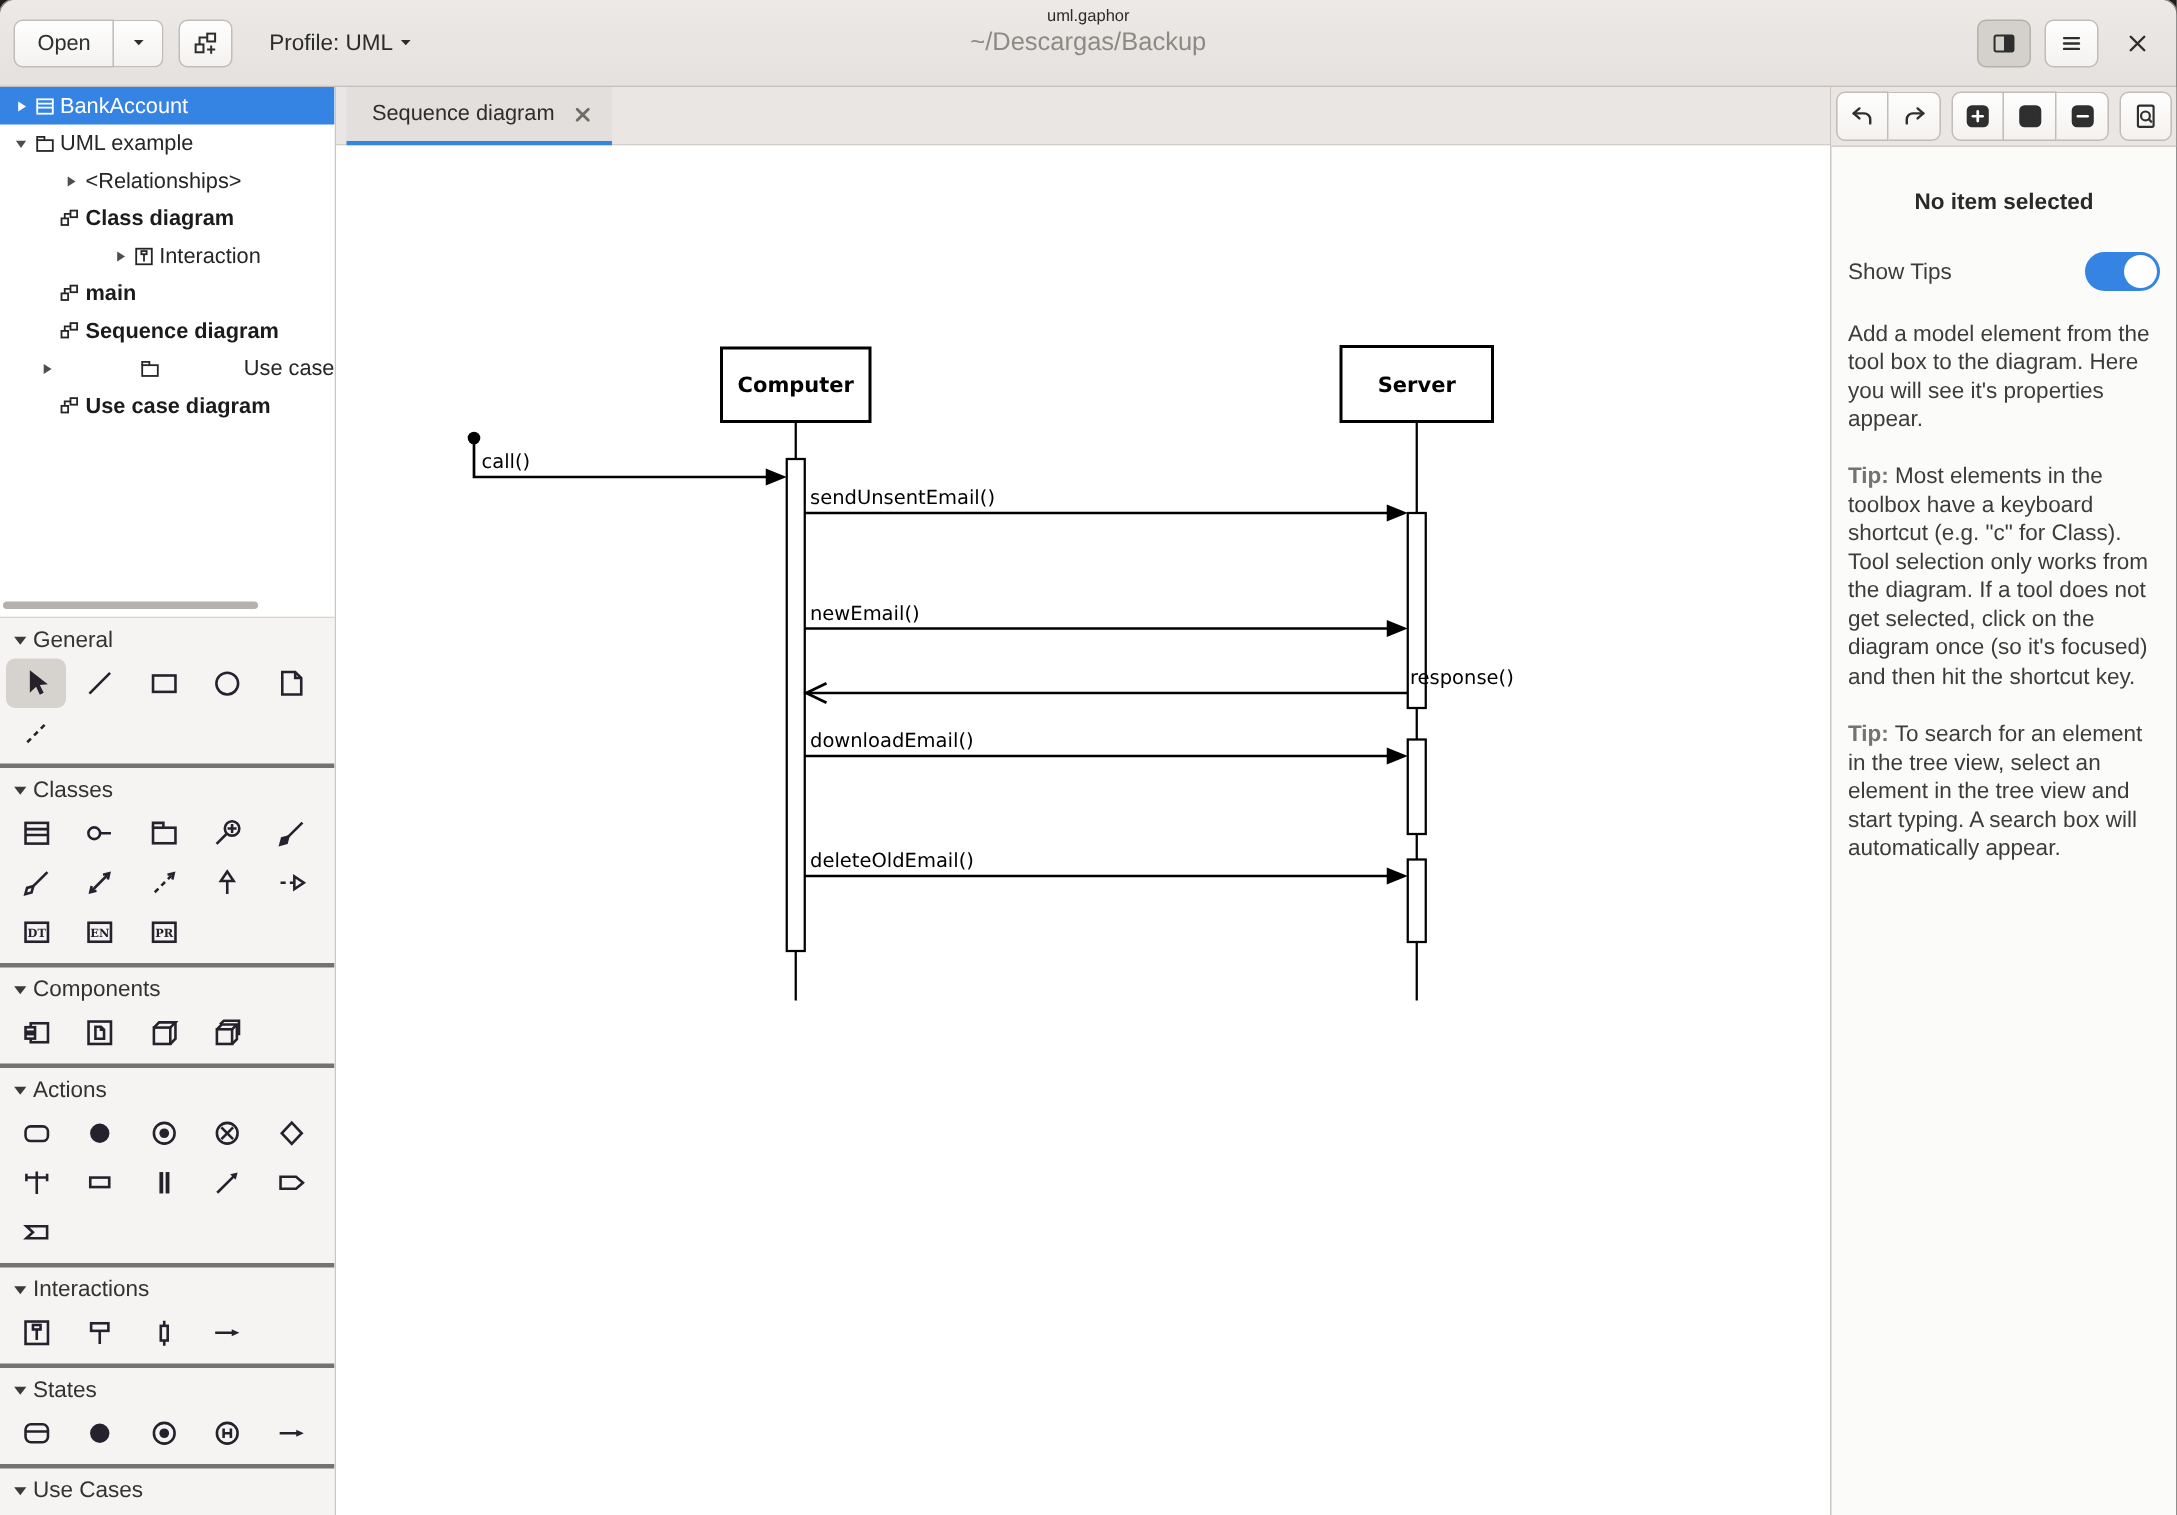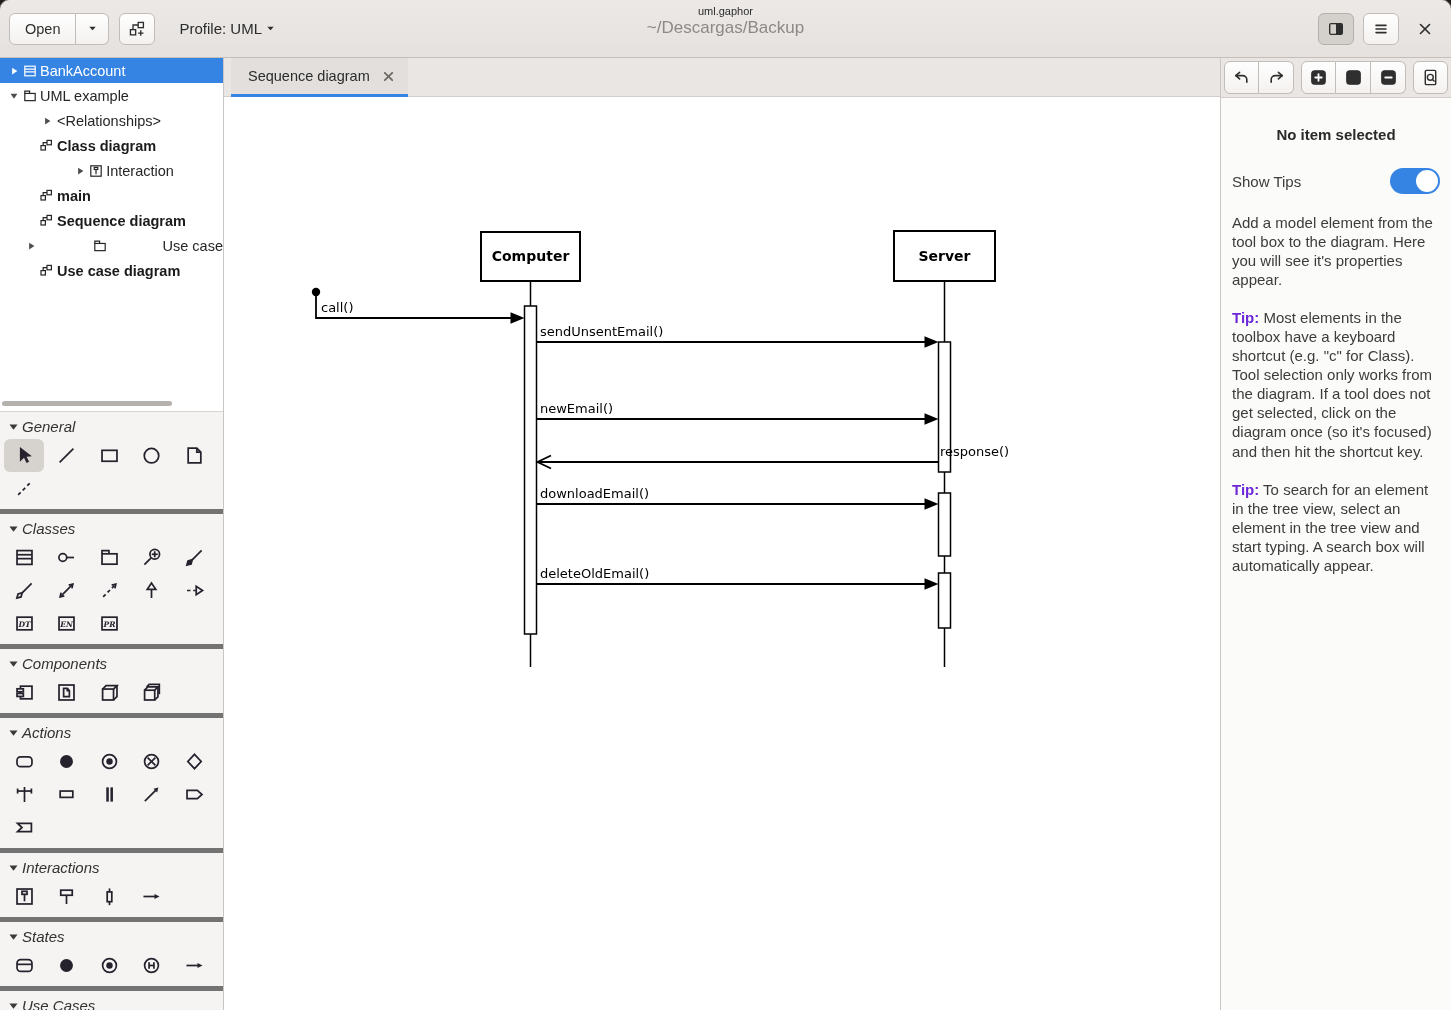--- a/index.html
+++ b/index.html
@@ -45,21 +45,21 @@
   .tree-row .tlabel.b{font-weight:bold;color:#1b1b1b;}
   .tree-row.selected .tlabel{color:#fff;}
   .expander{width:17px;height:16px;flex:none;display:flex;align-items:center;justify-content:center;}
   .expander svg{width:12px;height:12px;fill:#4d4d4d;}
   .tree-row.selected .expander svg{fill:#fff;}
   .tree-row .ic{width:16px;height:16px;flex:none;}
   .hscroll{position:absolute;bottom:5px;left:2px;width:170px;height:5px;border-radius:3px;background:#b5b1ad;}
 
   
   .toolbox{flex:1;background:#f5f4f2;border-top:1px solid #d8d4d0;overflow:hidden;color:#26222d;}
-  .tb-section{border-bottom:5px solid #737373;padding:2px 0 4px;font-style:italic;}
+  .tb-section{border-bottom:3px solid #737373;padding:2px 0 4px;}
   .tb-head{display:flex;align-items:center;height:25px;padding-left:7px;font-size:15px;color:#323232;gap:2px;}
   .tb-head svg{width:13px;height:13px;fill:#3a3a3a;}
   .tb-grid{display:grid;grid-template-columns:repeat(5,42.5px);padding-left:4px;}
   .tool{width:40px;height:33px;display:flex;align-items:center;justify-content:center;border-radius:6px;}
   .tool.selected{background:#d6d2ce;}
   .tool svg{width:23px;height:23px;}
 
   
   .tabbar{height:39px;flex:none;background:#e9e6e3;border-bottom:1px solid #d2cdc8;
           display:flex;padding-left:7px;}
@@ -79,21 +79,21 @@
   .pt-group .pt-btn{border-radius:0;border-left-width:0;}
   .pt-group .pt-btn:first-child{border-radius:6px 0 0 6px;border-left-width:1px;}
   .pt-group .pt-btn:last-child{border-radius:0 6px 6px 0;}
   .pt-group .pt-btn:only-child{border-radius:6px;}
   .props-content{padding:6px 11px 0;font-size:15px;color:#3c3c3c;overflow:hidden;}
   .props-title{text-align:center;font-weight:bold;font-size:15px;color:#2a2a2a;margin-top:22px;}
   .tips-row{display:flex;justify-content:space-between;align-items:center;margin-top:25px;}
   .toggle{width:50px;height:26px;border-radius:13px;background:#3584e4;position:relative;flex:none;}
   .toggle .knob{position:absolute;top:2px;right:2px;width:22px;height:22px;border-radius:50%;background:#fff;}
   .props-content p{margin:19px 0 0;line-height:1.27;}
-  .props-content p b{color:#6d28d9;}
+  .props-content p b{color:#737373;}
 </style>
 </head>
 <body>
 
 <div class="app">
 
   <div class="titlebar">
     <div class="split">
       <div class="btn open-main">Open</div>
       <div class="btn open-arrow hic arrow-sm">

